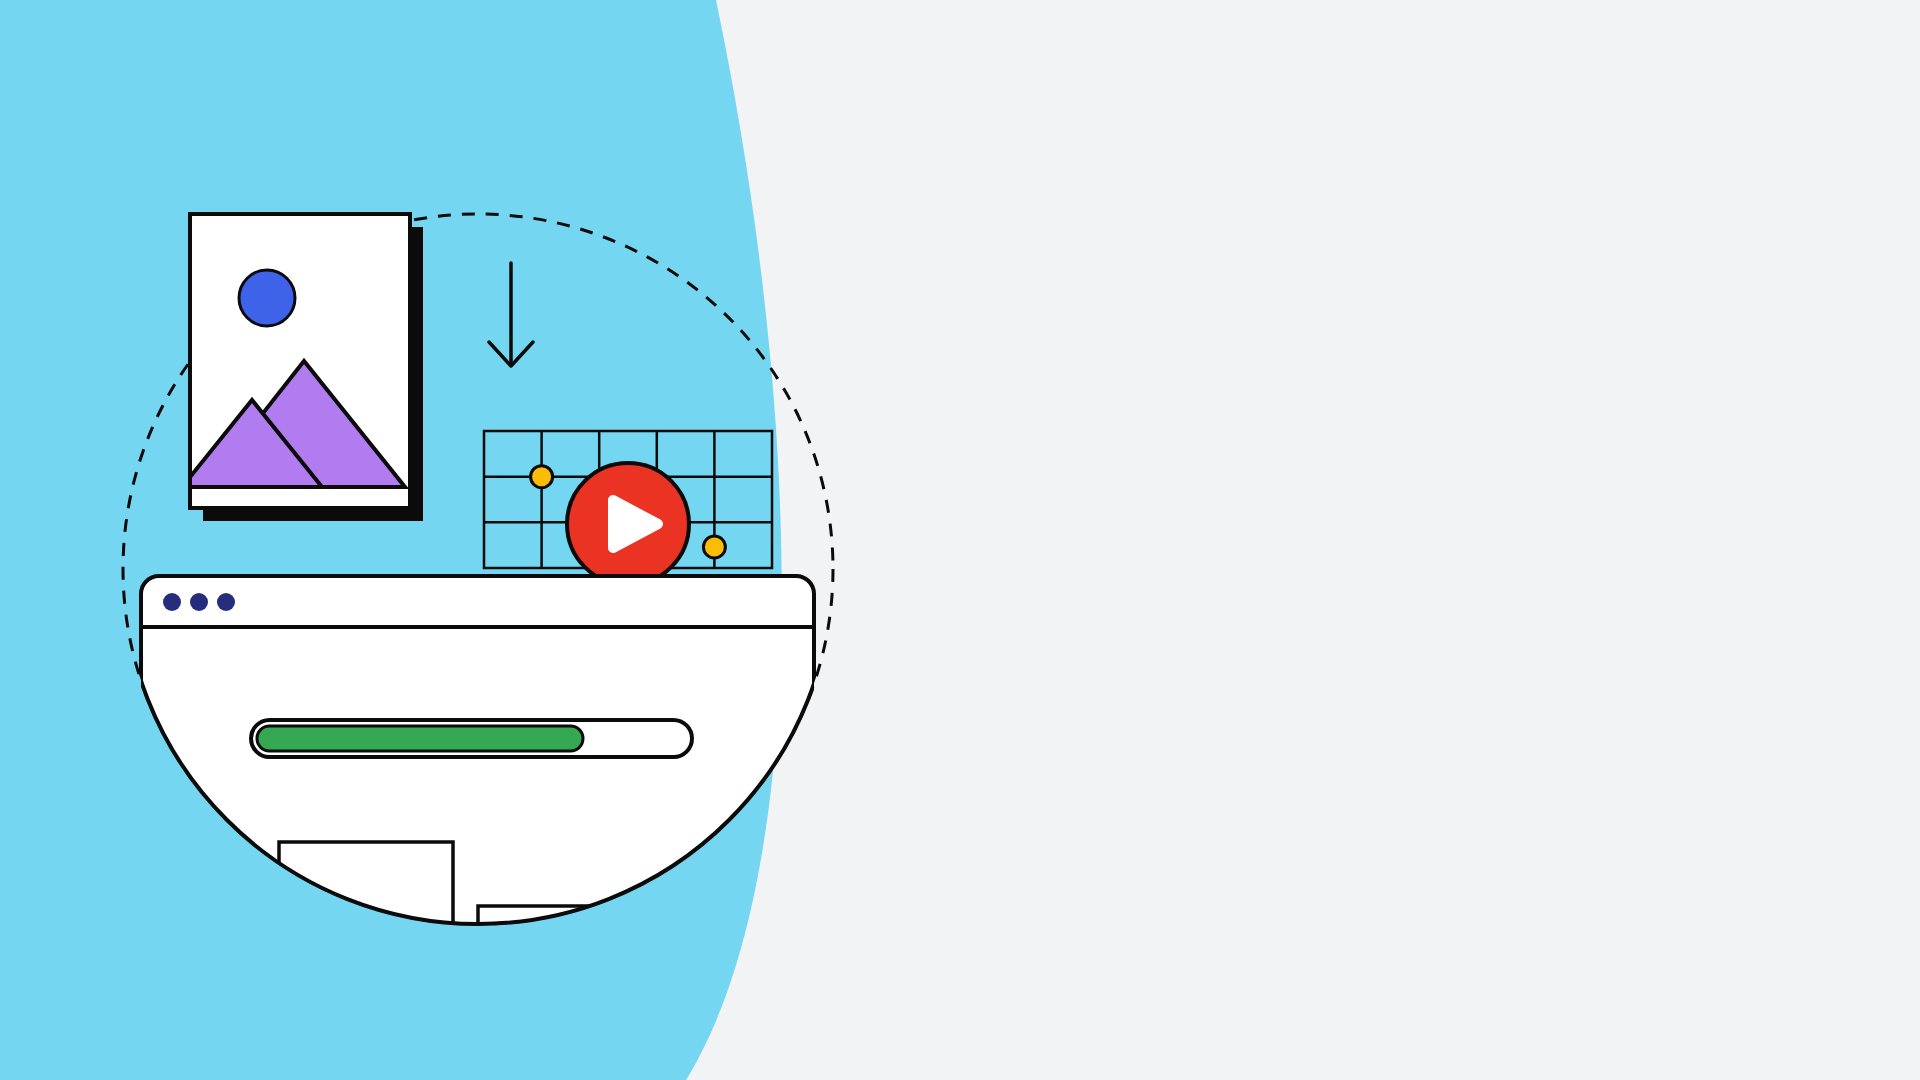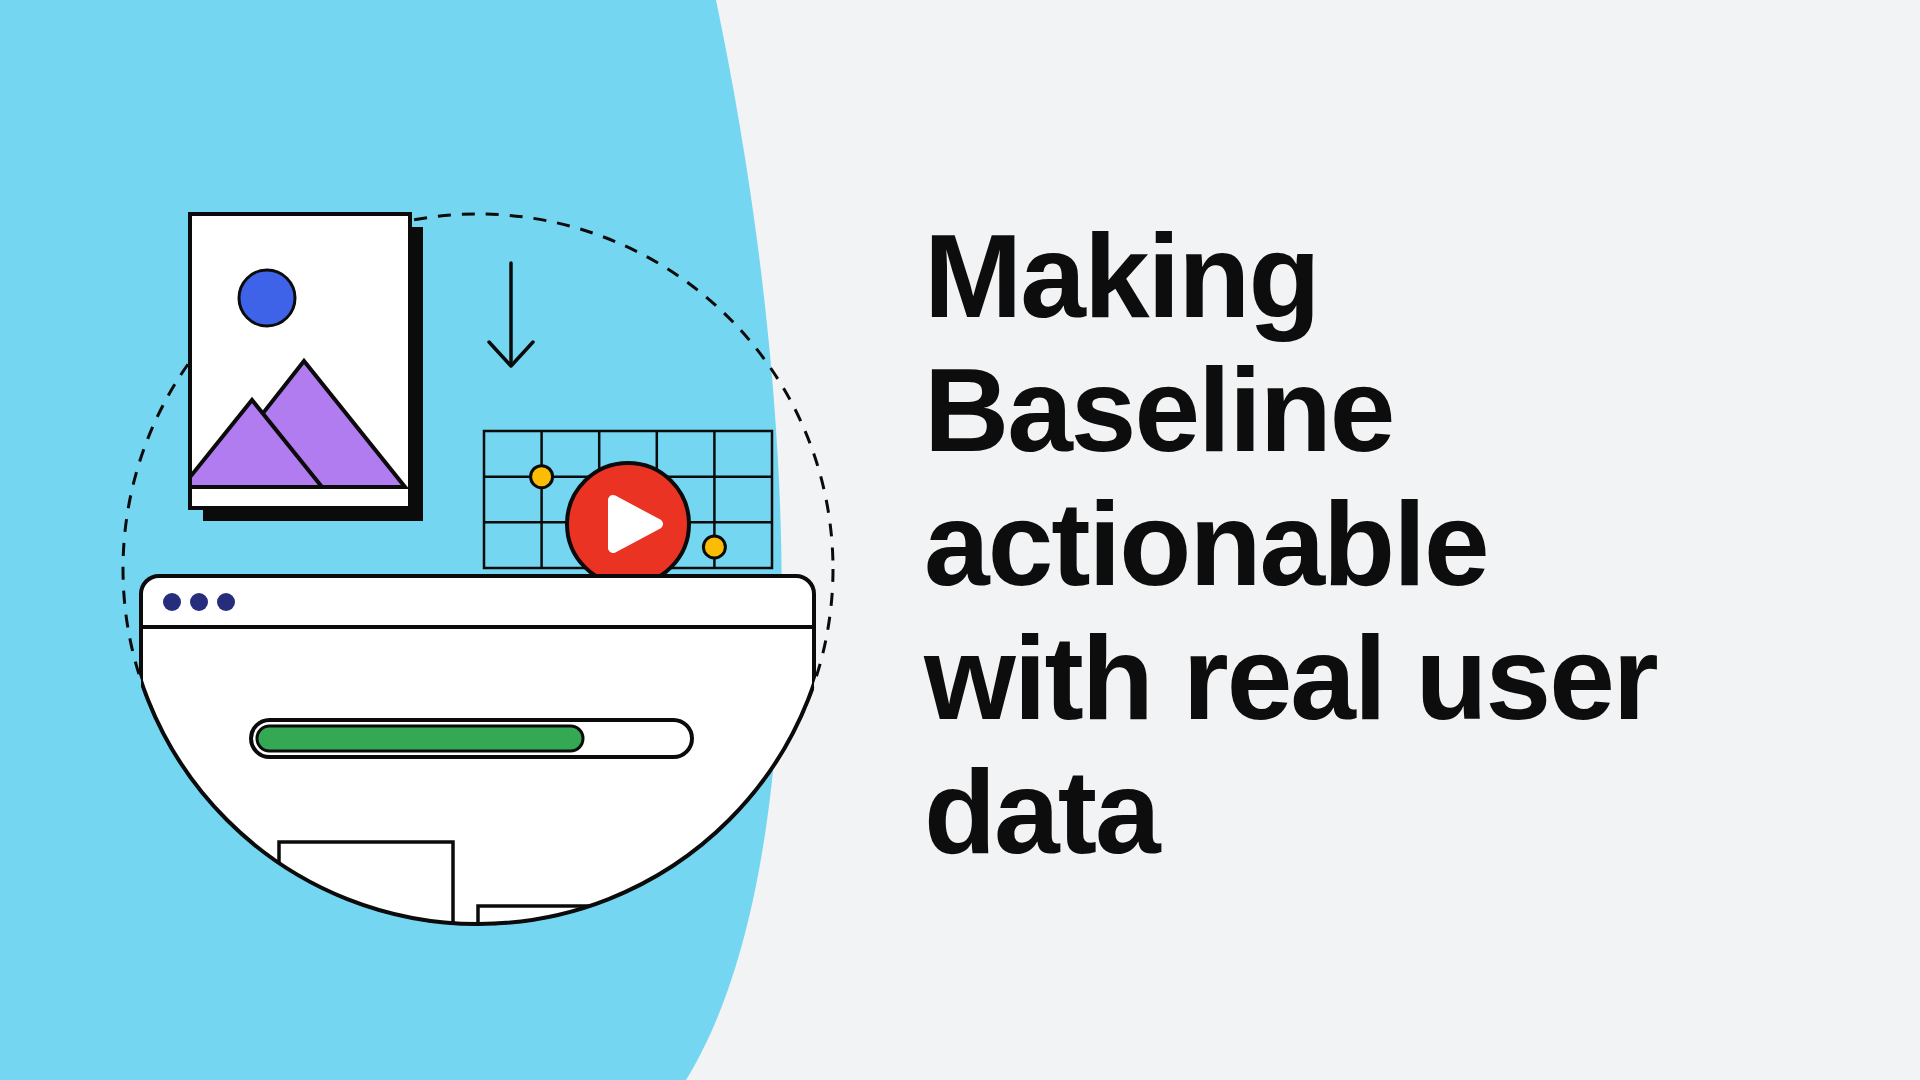--- a/index.html
+++ b/index.html
@@ -116,19 +116,14 @@
         <rect class="track" x="251" y="720" width="441" height="37" rx="18.5"></rect>
         <rect class="pfill" x="257" y="726" width="326" height="25" rx="12.5"></rect>
         <rect class="wirebox" x="279" y="842" width="174" height="160"></rect>
         <rect class="wirebox" x="478" y="906" width="110" height="120"></rect>
       </g>
     </g>
 
     <circle class="arc" cx="478" cy="569" r="355" clip-path="url(#windowClip)"></circle>
   </svg>
 
-  <h1 class="title">Making
-Baseline
-actionable
-with real user
-data</h1>
 
 </div>
 
 </body></html>

